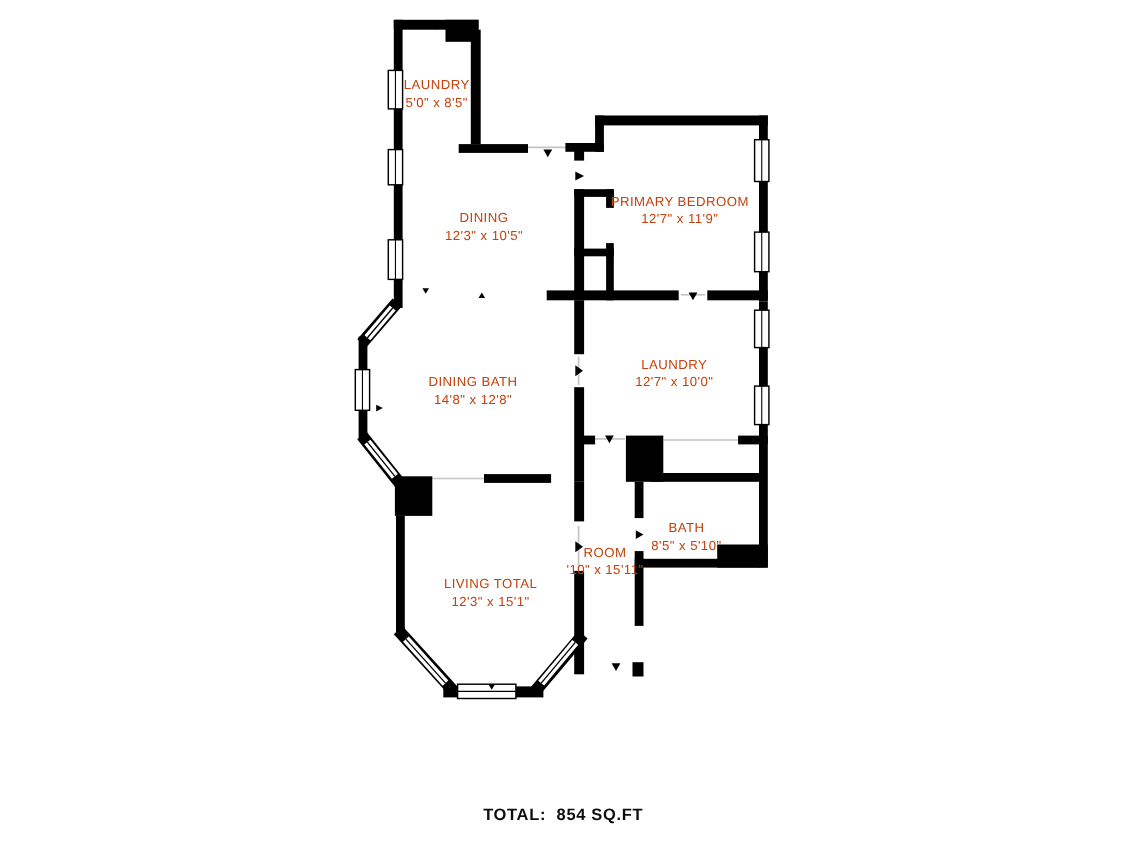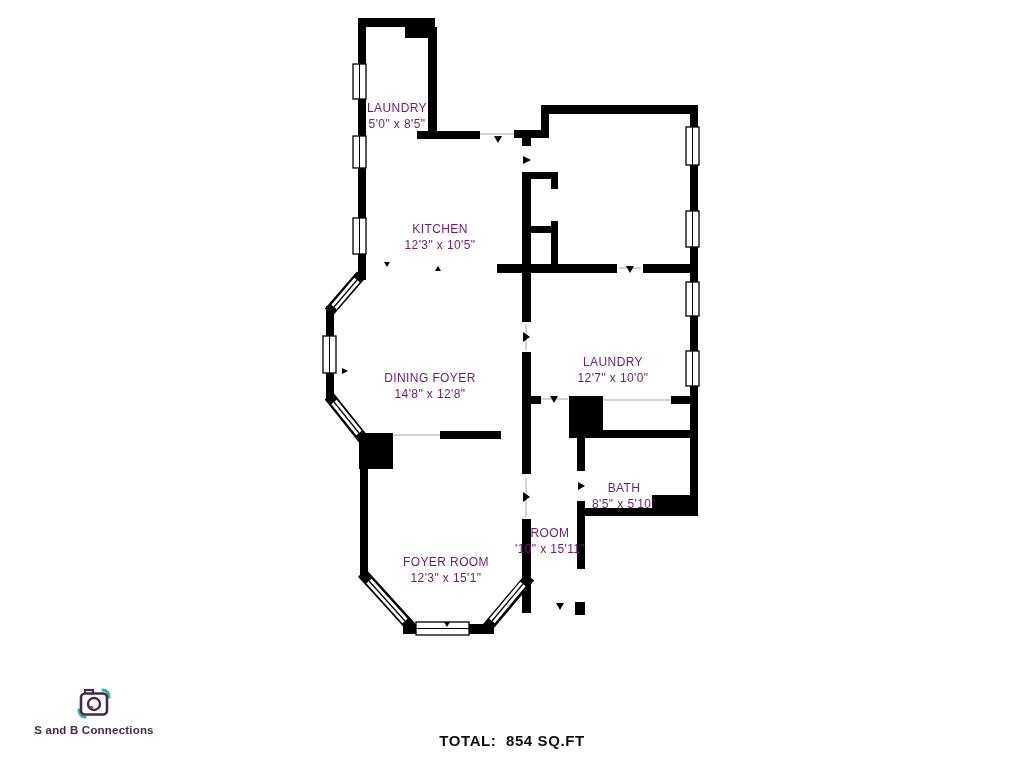--- a/index.html
+++ b/index.html
@@ -3,21 +3,21 @@
 <meta charset="utf-8">
 <style>
   html,body{margin:0;padding:0;background:#ffffff;}
   .stage{
     position:relative;width:1024px;height:768px;background:#ffffff;overflow:hidden;
     font-family:"Liberation Sans", sans-serif;
   }
   .plan-svg{position:absolute;left:0;top:0;}
   .room-label{
     position:absolute;transform:translateX(-50%);text-align:center;
-    color:#701a75;font-size:12px;line-height:16px;letter-spacing:.4px;white-space:nowrap;margin-top:31px;
+    color:#c2410c;font-size:12px;line-height:16px;letter-spacing:.4px;white-space:nowrap;
   }
   .room-name{font-weight:400;}
   .room-dims{font-weight:400;}
   .summary{
     position:absolute;left:512px;top:696px;transform:translateX(-50%);
     text-align:center;color:#0d0d0d;font-weight:700;font-size:15px;line-height:18px;
     letter-spacing:.6px;white-space:pre;
   }
   .disclaimer{
     position:absolute;left:512px;top:740px;transform:translateX(-50%);
@@ -166,55 +166,48 @@
       <path d="M444,622 L450,622 L447,627 Z"></path>
       <path d="M342,368 L348,371 L342,374 Z"></path>
     </g>
   </svg>
 
   <div class="room-label" style="left:397px;top:69px">
     <div class="room-name">LAUNDRY</div>
     <div class="room-dims">5'0" x 8'5"</div>
   </div>
   <div class="room-label" style="left:440px;top:190px">
-    <div class="room-name">KITCHEN</div>
+    <div class="room-name">DINING</div>
     <div class="room-dims">12'3" x 10'5"</div>
   </div>
+  <div class="room-label" style="left:618px;top:175px">
+    <div class="room-name">PRIMARY BEDROOM</div>
+    <div class="room-dims">12'7" x 11'9"</div>
+  </div>
   <div class="room-label" style="left:430px;top:339px">
-    <div class="room-name">DINING FOYER</div>
+    <div class="room-name">DINING BATH</div>
     <div class="room-dims">14'8" x 12'8"</div>
   </div>
   <div class="room-label" style="left:613px;top:323px">
     <div class="room-name">LAUNDRY</div>
     <div class="room-dims">12'7" x 10'0"</div>
   </div>
-  <div class="room-label" style="left:624px;top:449px">
+  <div class="room-label" style="left:624px;top:472px">
     <div class="room-name">BATH</div>
     <div class="room-dims">8'5" x 5'10"</div>
   </div>
   <div class="room-label" style="left:550px;top:494px">
     <div class="room-name">ROOM</div>
     <div class="room-dims">'10" x 15'11"</div>
   </div>
   <div class="room-label" style="left:446px;top:523px">
-    <div class="room-name">FOYER ROOM</div>
+    <div class="room-name">LIVING TOTAL</div>
     <div class="room-dims">12'3" x 15'1"</div>
   </div>
 
   <div class="summary">
     <div>TOTAL:  854 SQ.FT</div>
     
   </div>
 
 
-  <div class="brand">
-    <svg class="cam" width="40" height="36" viewBox="0 0 40 36">
-      <path d="M29,4 Q34.5,4.5 35,11" fill="none" stroke="#2fb2a6" stroke-width="3.2" stroke-linecap="round"></path>
-      <path d="M11,31 Q5.5,30.5 5,24" fill="none" stroke="#2fb2a6" stroke-width="3.2" stroke-linecap="round"></path>
-      <rect x="11" y="4" width="8" height="6" fill="#ffffff" stroke="#46294e" stroke-width="2.2"></rect>
-      <rect x="7" y="7.5" width="26" height="21" rx="4" fill="#ffffff" stroke="#46294e" stroke-width="2.6"></rect>
-      <circle cx="20" cy="18" r="6" fill="#ffffff" stroke="#46294e" stroke-width="2.4"></circle>
-      <line x1="16.8" y1="20.6" x2="18.6" y2="21.6" stroke="#46294e" stroke-width="1.4" stroke-linecap="round"></line>
-    </svg>
-    <span class="brand-name">S and B Connections</span>
-  </div>
 
 </div>
 
 </body></html>

